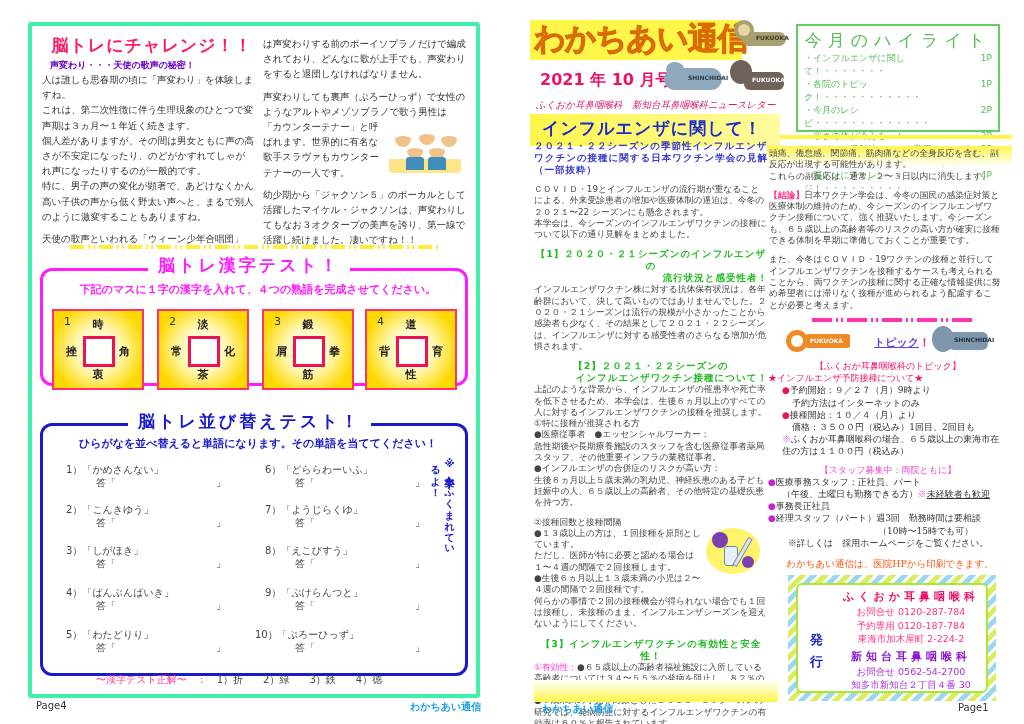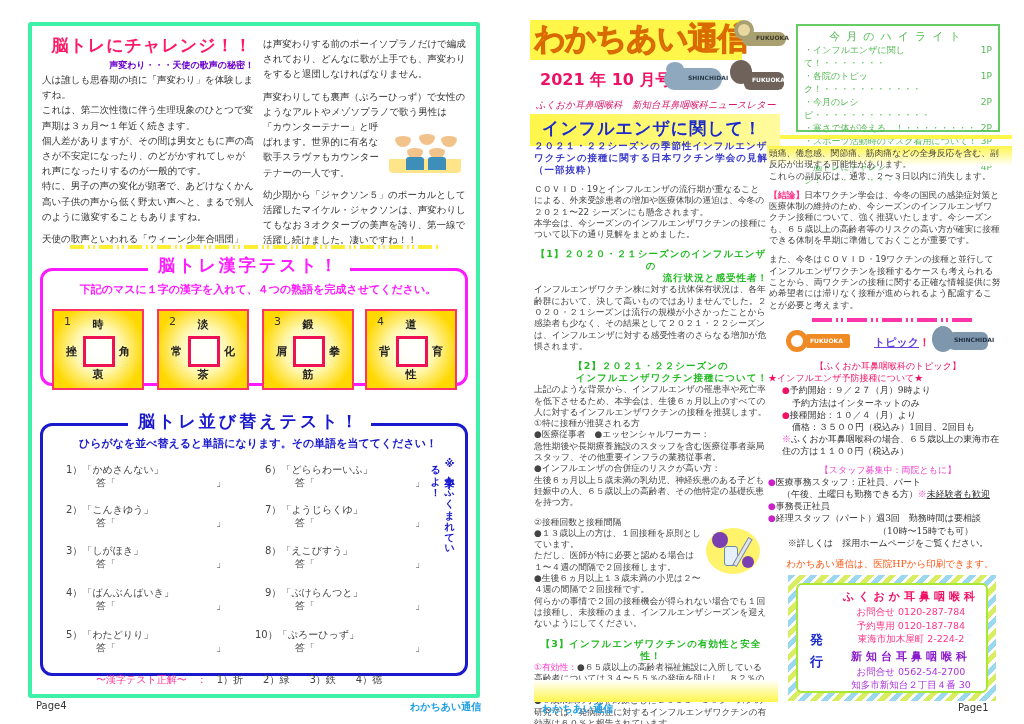--- a/index.html
+++ b/index.html
@@ -6,21 +6,21 @@
   html, body { width: 1024px; height: 724px; background: #ffffff; overflow: hidden; }
   body { position: relative; font-family: "DejaVu Sans", "Liberation Sans", sans-serif; color: #333; }
 
   
   .page-left { position: absolute; left: 0; top: 0; width: 512px; height: 551px; }
   .green-frame { position: absolute; left: 28px; top: 22px; width: 452px; height: 676px; border: 4px solid #3ef0a8; border-radius: 3px; background: #fff; }
 
   .brain-col-left { position: absolute; left: 42px; top: 34px; width: 212px; }
   .brain-col-right { position: absolute; left: 263px; top: 36px; width: 205px; }
   .brain-title { font-size: 17px; font-weight: bold; color: #ff1a66; text-align: center; letter-spacing: 1px; margin-left: 8px; }
-  .brain-subtitle { font-size: 9px; font-weight: bold; color: #6a00cc; text-align: right; margin-top: 2px; margin-left: 8px; }
+  .brain-subtitle { font-size: 9px; font-weight: bold; color: #6a00cc; text-align: left; margin-top: 2px; margin-left: 8px; }
   .body-text { font-size: 9.5px; line-height: 15.2px; color: #333; }
   .para-gap { height: 7px; }
   .choir-row { display: flex; align-items: flex-start; }
   .choir-text { width: 118px; }
   .choir-img { width: 72px; height: 46px; margin-left: 8px; margin-top: 8px; position: relative; background: linear-gradient(#fff, #fff 70%, #ffe58a 70%, #ffe58a); border-radius: 4px; }
   .choir-head { position: absolute; width: 16px; height: 16px; border-radius: 50%; background: #f2c28b; border-top: 5px solid #fff; }
   .choir-body { position: absolute; width: 18px; height: 13px; background: #3d8eb8; border-radius: 3px 3px 0 0; }
 
   .dash-divider { position: absolute; left: 70px; top: 245px; width: 370px; height: 4px;
     background: repeating-linear-gradient(90deg, #ffef33 0 14px, transparent 14px 18px, #ffef33 18px 20px, transparent 20px 23px, #ffef33 23px 25px, transparent 25px 29px); }
@@ -64,21 +64,21 @@
 
   .logo { position: absolute; }
   .dog-body { position: absolute; border-radius: 10px; }
   .logo-text { position: absolute; font-size: 6px; font-weight: bold; color: #fff; letter-spacing: 0; }
 
   .flu-band { position: absolute; left: 18px; top: 114px; width: 250px; height: 32px; background: linear-gradient(90deg, #fff64a 0%, #fffb9e 100%); }
   .flu-title { position: absolute; left: 30px; top: 117px; font-size: 17px; font-weight: bold; color: #1a2acc; letter-spacing: 1px; }
   .yellow-vband { position: absolute; left: 255px; top: 146px; width: 245px; height: 20px; background: linear-gradient(180deg, #fff64a, #ffffff); }
 
   .highlight-box { position: absolute; left: 796px; top: 24px; width: 204px; height: 108px; border: 2px solid #66cc66; background: #fff; left: 284px; }
-  .hl-title { text-align: center; font-size: 11px; color: #55bb55; letter-spacing: 6px; margin-top: 3px; }
+  .hl-title { text-align: center; font-size: 17px; color: #55bb55; letter-spacing: 6px; margin-top: 3px; }
   .hl-item { display: flex; justify-content: space-between; font-size: 9px; color: #55bb55; padding: 0 6px; line-height: 13px; }
   .hl-line { position: absolute; left: 264px; top: 135px; width: 236px; height: 4px; background: #fff64a; }
 
   .col-a { position: absolute; left: 22px; top: 140px; width: 234px; }
   .col-b { position: absolute; left: 257px; top: 148px; width: 232px; }
   .sec-head-blue { font-size: 9.5px; font-weight: bold; color: #3a3acc; letter-spacing: 1px; line-height: 12px; }
   .sec-head-green { font-size: 9.5px; font-weight: bold; color: #22bb22; line-height: 12px; letter-spacing: 1px; text-align: center; }
   .sec-head-green.right { text-align: right; }
   .sub-pink { color: #ff33cc; }
   .txt { font-size: 8.8px; line-height: 11.3px; color: #444; }

